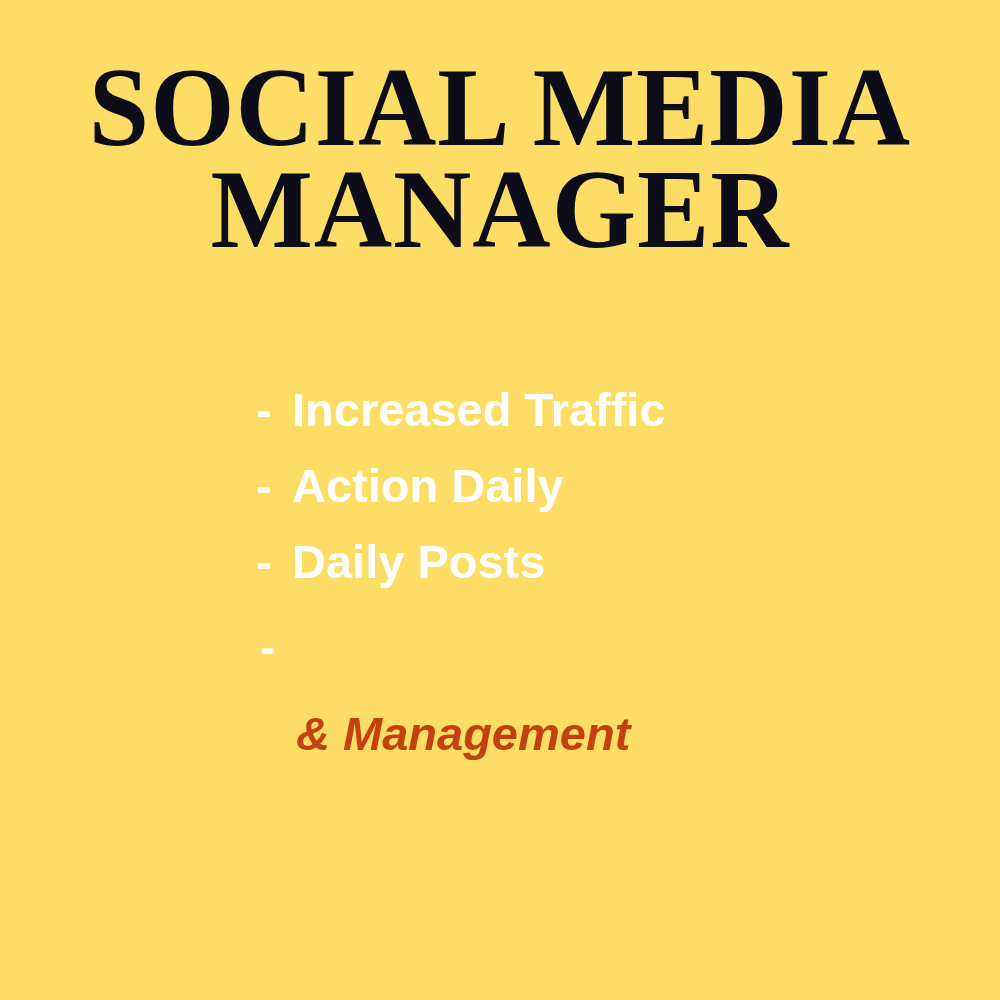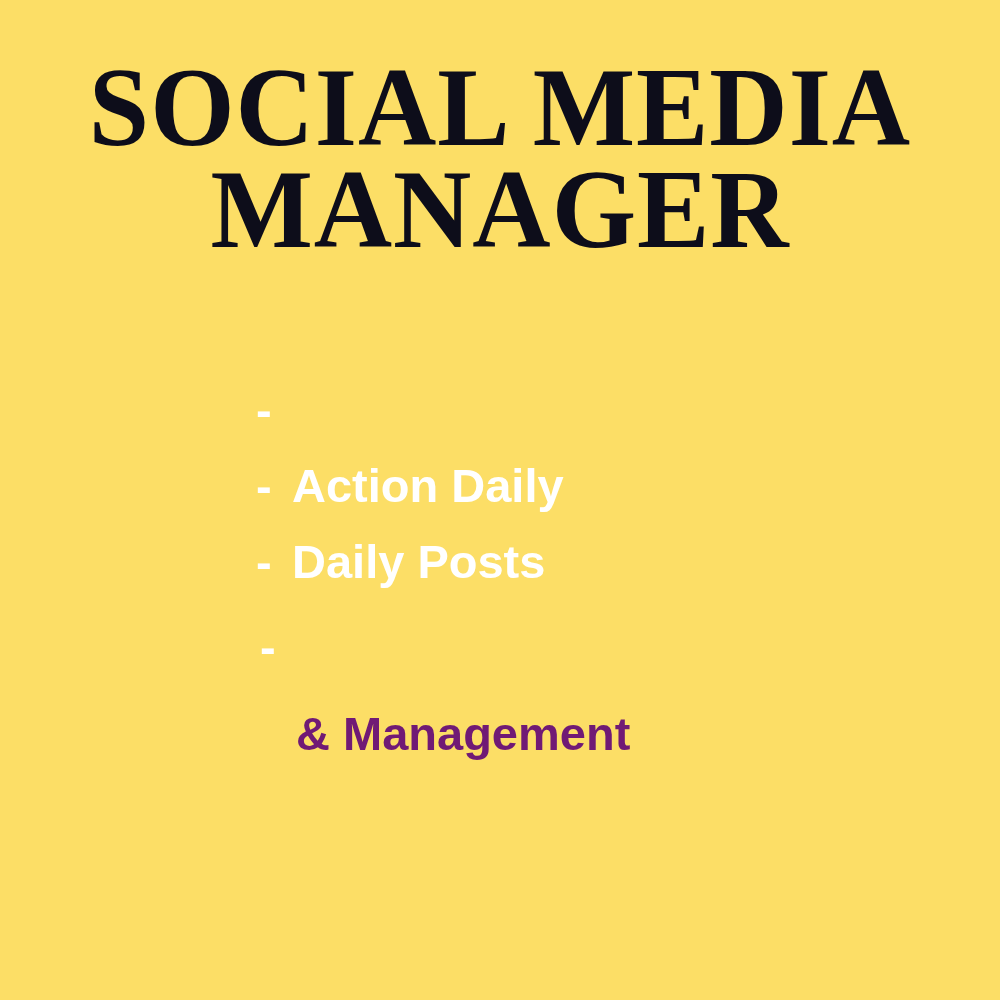--- a/index.html
+++ b/index.html
@@ -84,42 +84,44 @@
     color: #FFFFFF;
   }
 
   .item-label {
     display: inline-block;
   }
 
   .wrap-line {
     font-family: "Liberation Sans", "DejaVu Sans", sans-serif;
     font-weight: 700;
-    color: #701a75;
+    color: #c2410c;
     font-size: 47px;
     line-height: 76px;
     white-space: nowrap;
     padding-left: 40px;
     margin-top: 11px;
+    font-style: italic;
   }
 </style>
 </head>
 <body>
 
 <div id="poster">
 
   <div class="title-block">
     <span class="title-line line-1">SOCIAL MEDIA</span>
     <span class="title-line line-2">MANAGER</span>
   </div>
 
   <div class="list-block">
 
     <div class="list-item item-1">
       <span class="bullet-dash">-</span>
+      <span class="item-label">Increased Traffic</span>
     </div>
 
     <div class="list-item item-2">
       <span class="bullet-dash">-</span>
       <span class="item-label">Action Daily</span>
     </div>
 
     <div class="list-item item-3">
       <span class="bullet-dash">-</span>
       <span class="item-label">Daily Posts</span>

